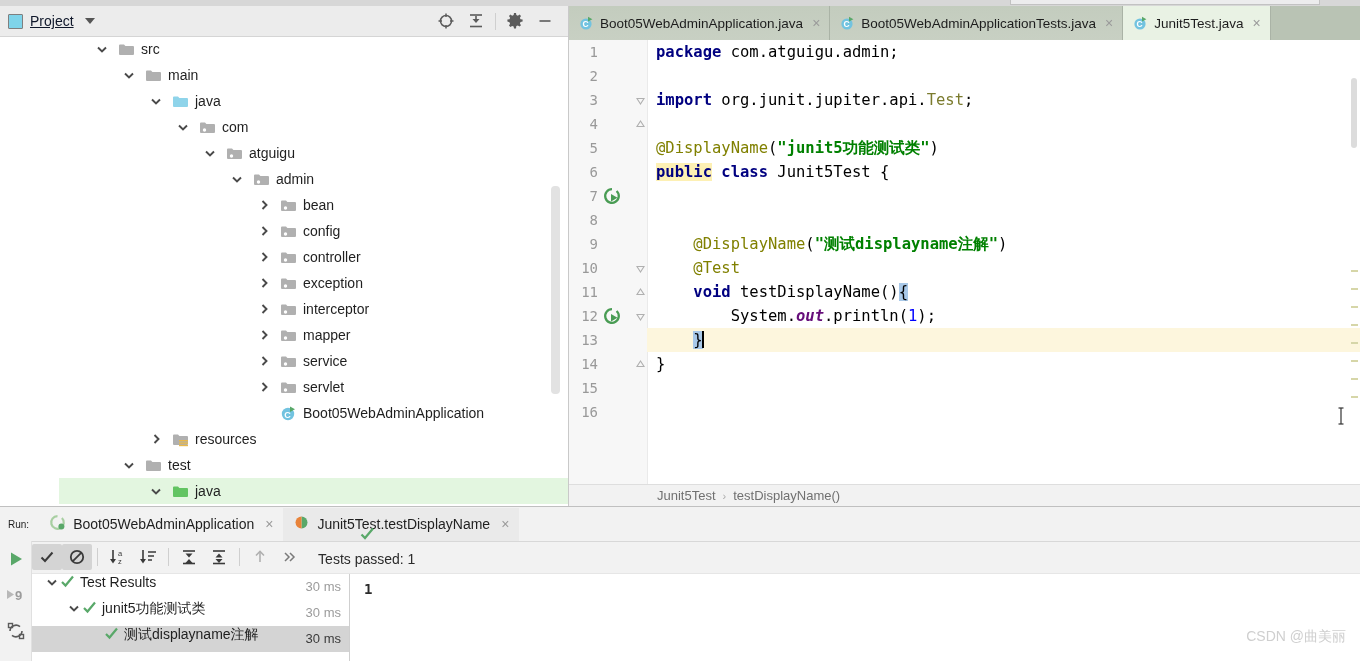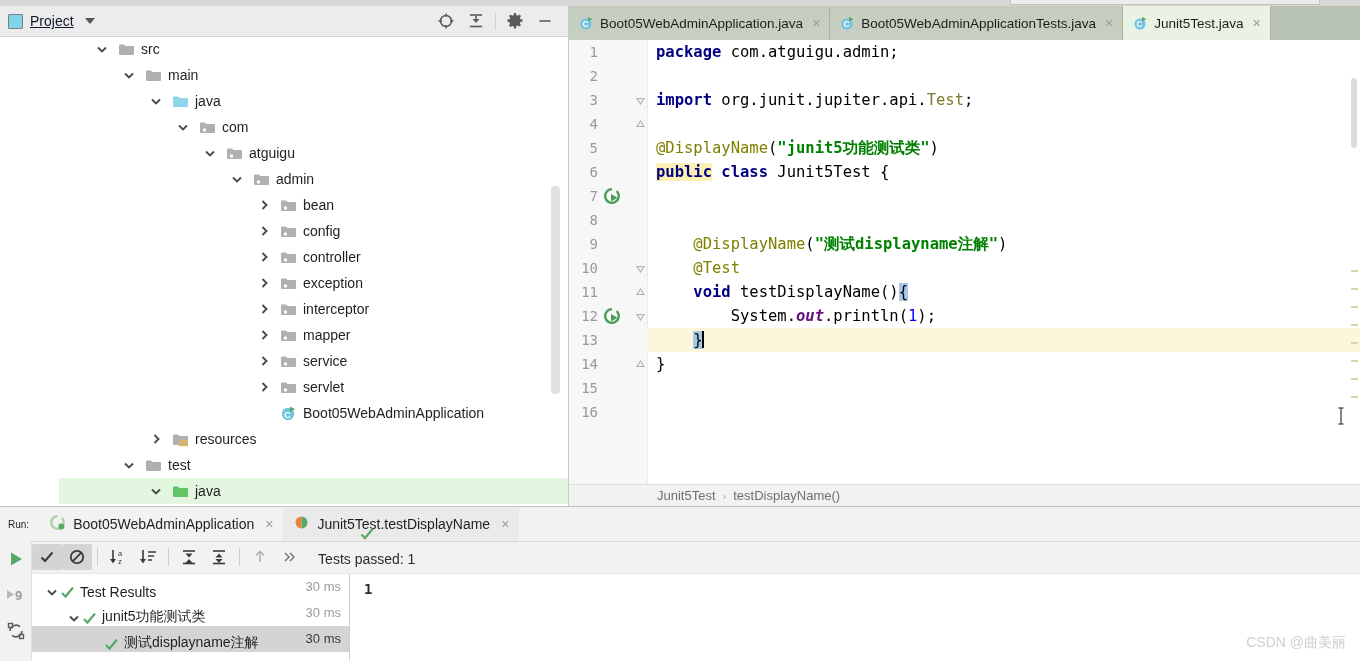--- a/index.html
+++ b/index.html
@@ -87,27 +87,27 @@
 
   .run-toolbar{position:absolute;left:32px;top:34px;width:1328px;height:32px;display:flex;align-items:center;gap:0px;border-bottom:1px solid #e6e6e6;}
   .tbtn{width:30px;height:26px;display:flex;align-items:center;justify-content:center;cursor:pointer;border-radius:2px;}
   .tbtn.on{background:#d4d4d4;}
   .tbsep{width:1px;height:18px;background:#cfcfcf;margin:0 5px;}
   .status{display:flex;align-items:center;gap:6px;margin-left:10px;font-size:14px;flex-direction:column;}
   .st-main{color:#2b2b2b;}
   .st-dim{color:#9b9b9b;}
 
   .results-tree{position:absolute;left:32px;top:67px;width:317px;height:88px;background:#fff;border-right:1px solid #cfcfcf;overflow:hidden;}
-  .rrow{height:26px;display:flex;align-items:flex-end;position:relative;font-size:14px;color:#1f1f1f;white-space:nowrap;cursor:pointer;}
+  .rrow{height:26px;display:flex;align-items:flex-start;position:relative;font-size:14px;color:#1f1f1f;white-space:nowrap;cursor:pointer;}
   .rrow.sel{background:#d4d4d4;}
   .rtime{position:absolute;right:8px;top:0;height:26px;line-height:26px;font-size:13px;color:#9b9b9b;}
   .rrow.sel .rtime{color:#3a3a3a;}
   .console{position:absolute;left:350px;top:67px;width:1010px;height:88px;background:#fff;}
   .console-line{padding:7px 0 0 14px;font-family:"DejaVu Sans Mono","Liberation Mono",monospace;font-size:14px;font-weight:bold;color:#2b2b2b;}
-  .watermark{position:absolute;right:14px;bottom:10px;font-size:14px;color:#cfcfcf;}
+  .watermark{position:absolute;right:14px;bottom:16px;font-size:14px;color:#cfcfcf;}
 
   .chk{width:15px;height:15px;flex:0 0 15px;margin-right:5px;}
 </style>
 </head>
 <body>
 
 <div class="root">
 
   <div class="topstrip">
     <div class="winbar"></div>

